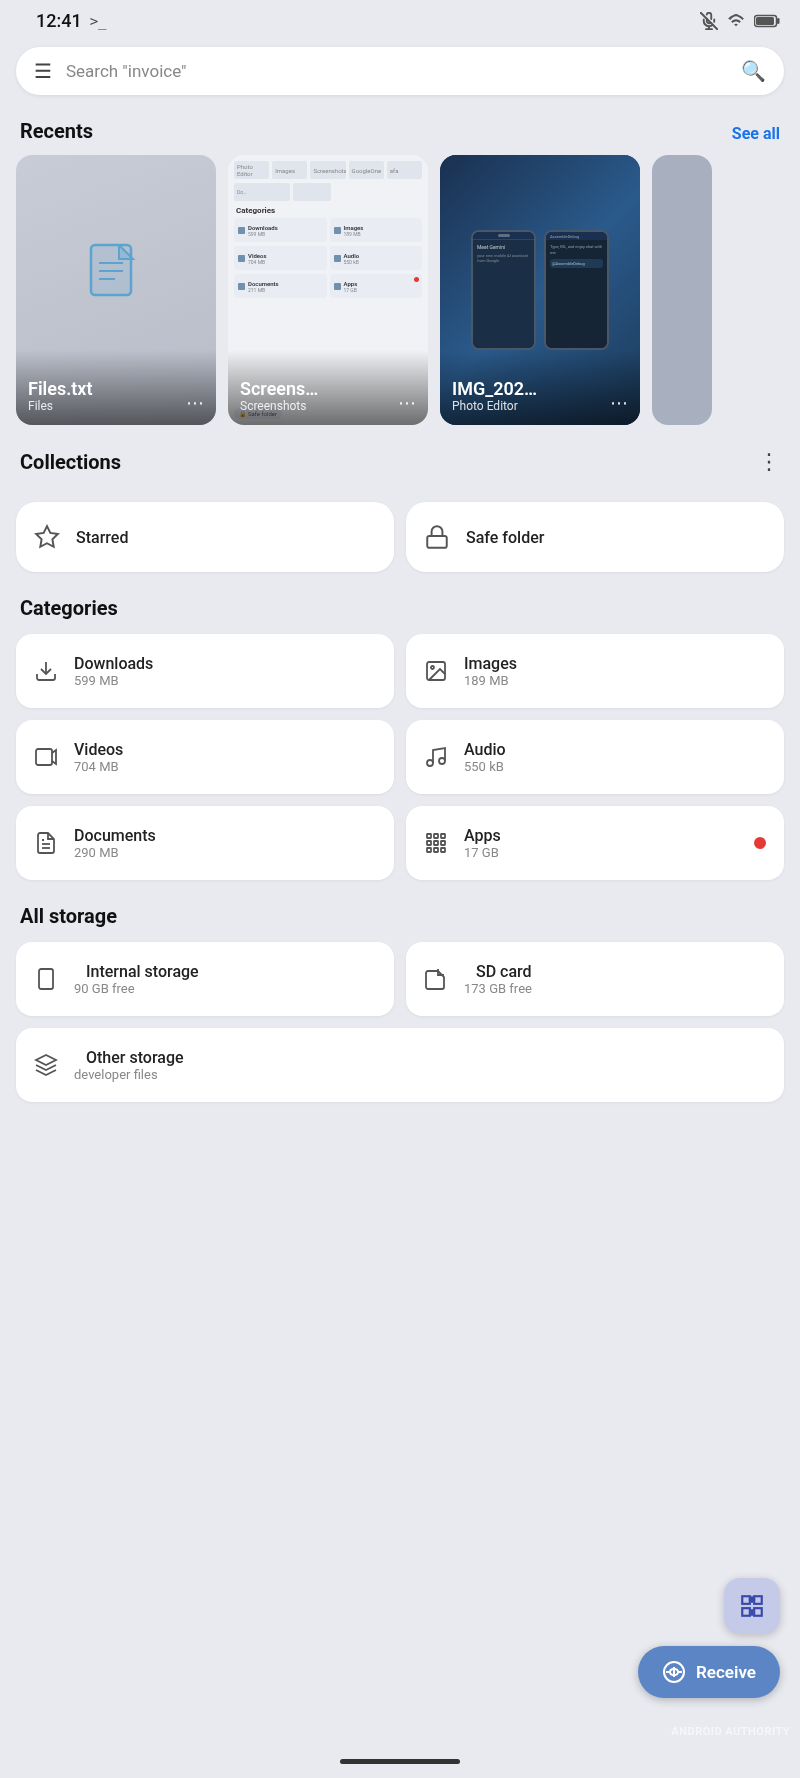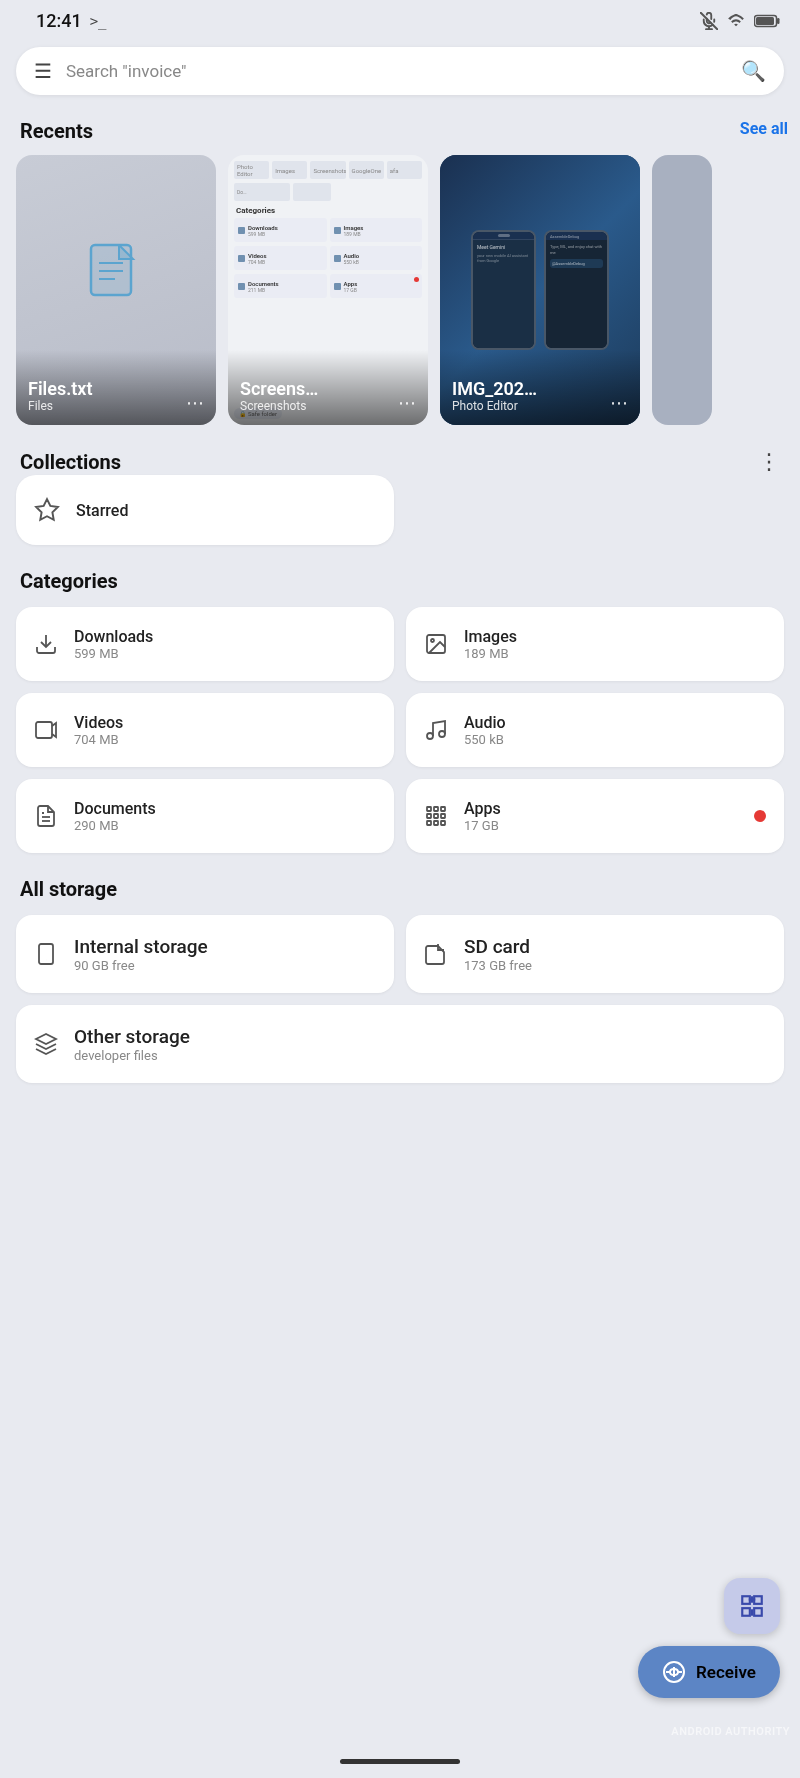--- a/index.html
+++ b/index.html
@@ -43,22 +43,22 @@
       box-shadow: 0 1px 4px rgba(0,0,0,0.08);
     }
     .hamburger-icon { font-size: 20px; color: #444; cursor: pointer; }
     .search-text { flex: 1; font-size: 17px; color: #888; }
     .search-icon-right { font-size: 20px; color: #444; }
 
     
     .section-header {
       display: flex;
       justify-content: space-between;
-      align-items: flex-start;
-      padding: 4px 12px 12px 20px;
+      align-items: flex-end;
+      padding: 4px 20px 12px 20px;
     }
     .section-title {
       font-size: 20px;
       font-weight: 700;
       color: #111;
     }
     .see-all {
       font-size: 16px;
       color: #1a73e8;
       font-weight: 700;
@@ -140,21 +140,21 @@
     }
 
     
     .collections-section {
       padding: 4px 16px 16px 16px;
     }
     .collections-header {
       display: flex;
       justify-content: space-between;
       align-items: center;
-      margin-bottom: 1px;
+      margin-bottom: 28px;
       padding: 0 4px;
     }
     .collections-title {
       font-size: 20px;
       font-weight: 700;
       color: #111;
     }
     .more-dots {
       font-size: 22px;
       color: #444;
@@ -253,24 +253,25 @@
       border-radius: 16px;
       padding: 20px 18px;
       display: flex;
       align-items: center;
       gap: 16px;
       cursor: pointer;
       box-shadow: 0 1px 3px rgba(0,0,0,0.06);
     }
     .storage-text { }
     .storage-name {
-      font-size: 19px;
+      font-size: 16px;
       font-weight: 500;
       color: #222;
       display: block;
+      margin-left: 12px;
     }
     .storage-sub {
       font-size: 13px;
       color: #888;
       display: block;
     }
     .storage-item-full {
       background: #fff;
       border-radius: 16px;
       padding: 20px 18px;
@@ -305,21 +306,21 @@
     .fab-receive {
       background: #5c85c5;
       border-radius: 30px;
       padding: 14px 24px;
       display: flex;
       align-items: center;
       gap: 10px;
       cursor: pointer;
       box-shadow: 0 2px 8px rgba(0,0,0,0.25);
     }
-    .fab-receive-text { font-size: 17px; font-weight: 600; color: #000000; }
+    .fab-receive-text { font-size: 17px; font-weight: 600; color: #ffffff; }
 
     
     .nav-bar {
       position: fixed;
       bottom: 0;
       left: 0;
       right: 0;
       width: 800px;
       height: 34px;
       background: #e8eaf0;
@@ -588,20 +589,27 @@
   </div>
   <div class="collections-grid">
 
     <div class="collection-item">
       <svg width="26" height="26" viewBox="0 0 24 24" fill="none" stroke="#555" stroke-width="1.8">
         <polygon points="12 2 15.09 8.26 22 9.27 17 14.14 18.18 21.02 12 17.77 5.82 21.02 7 14.14 2 9.27 8.91 8.26 12 2"></polygon>
       </svg>
       <span class="collection-label">Starred</span>
     </div>
 
+    <div class="collection-item">
+      <svg width="26" height="26" viewBox="0 0 24 24" fill="none" stroke="#555" stroke-width="1.8">
+        <rect x="3" y="11" width="18" height="11" rx="2" ry="2"></rect>
+        <path d="M7 11V7a5 5 0 0 1 10 0v4"></path>
+      </svg>
+      <span class="collection-label">Safe folder</span>
+    </div>
   </div>
 </div>
 
 <div class="categories-section">
   <div class="categories-title">Categories</div>
   <div class="categories-grid">
 
     <div class="category-item">
       <svg width="24" height="24" viewBox="0 0 24 24" fill="none" stroke="#555" stroke-width="1.8">
         <path d="M21 15v4a2 2 0 0 1-2 2H5a2 2 0 0 1-2-2v-4"></path>

